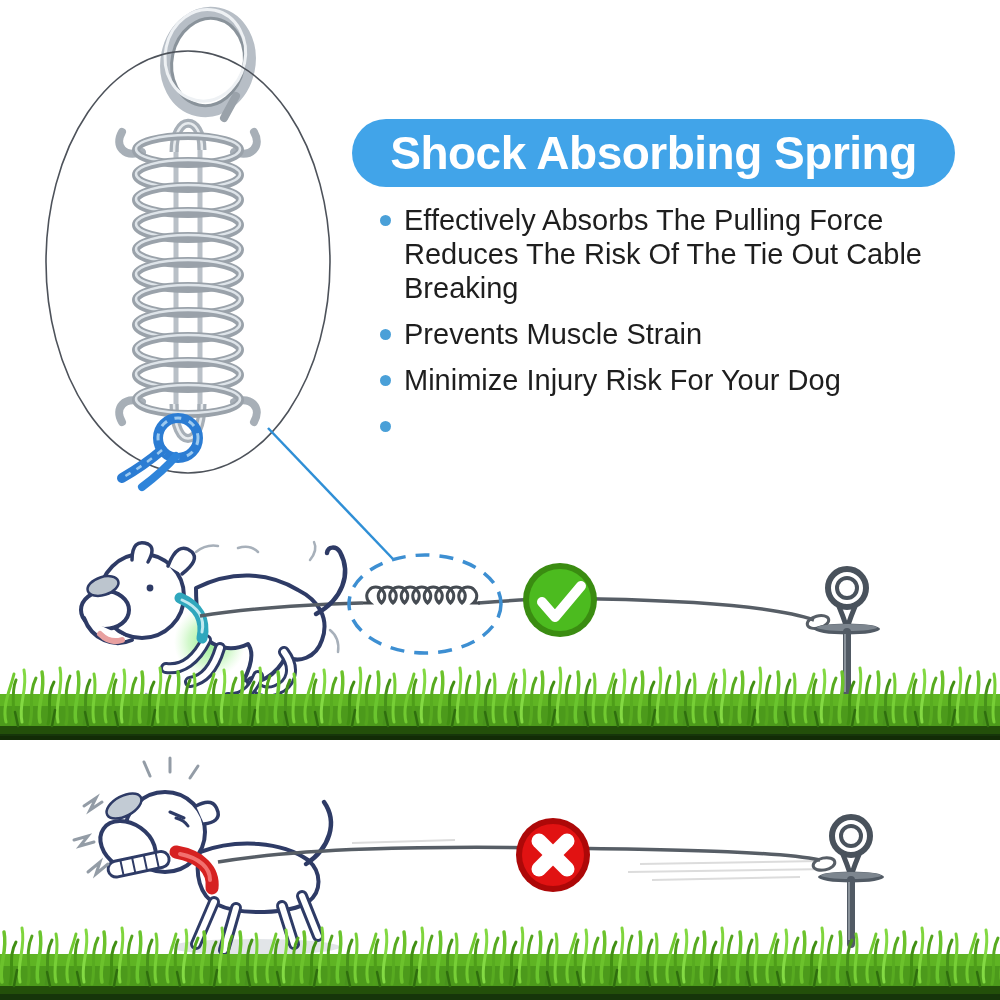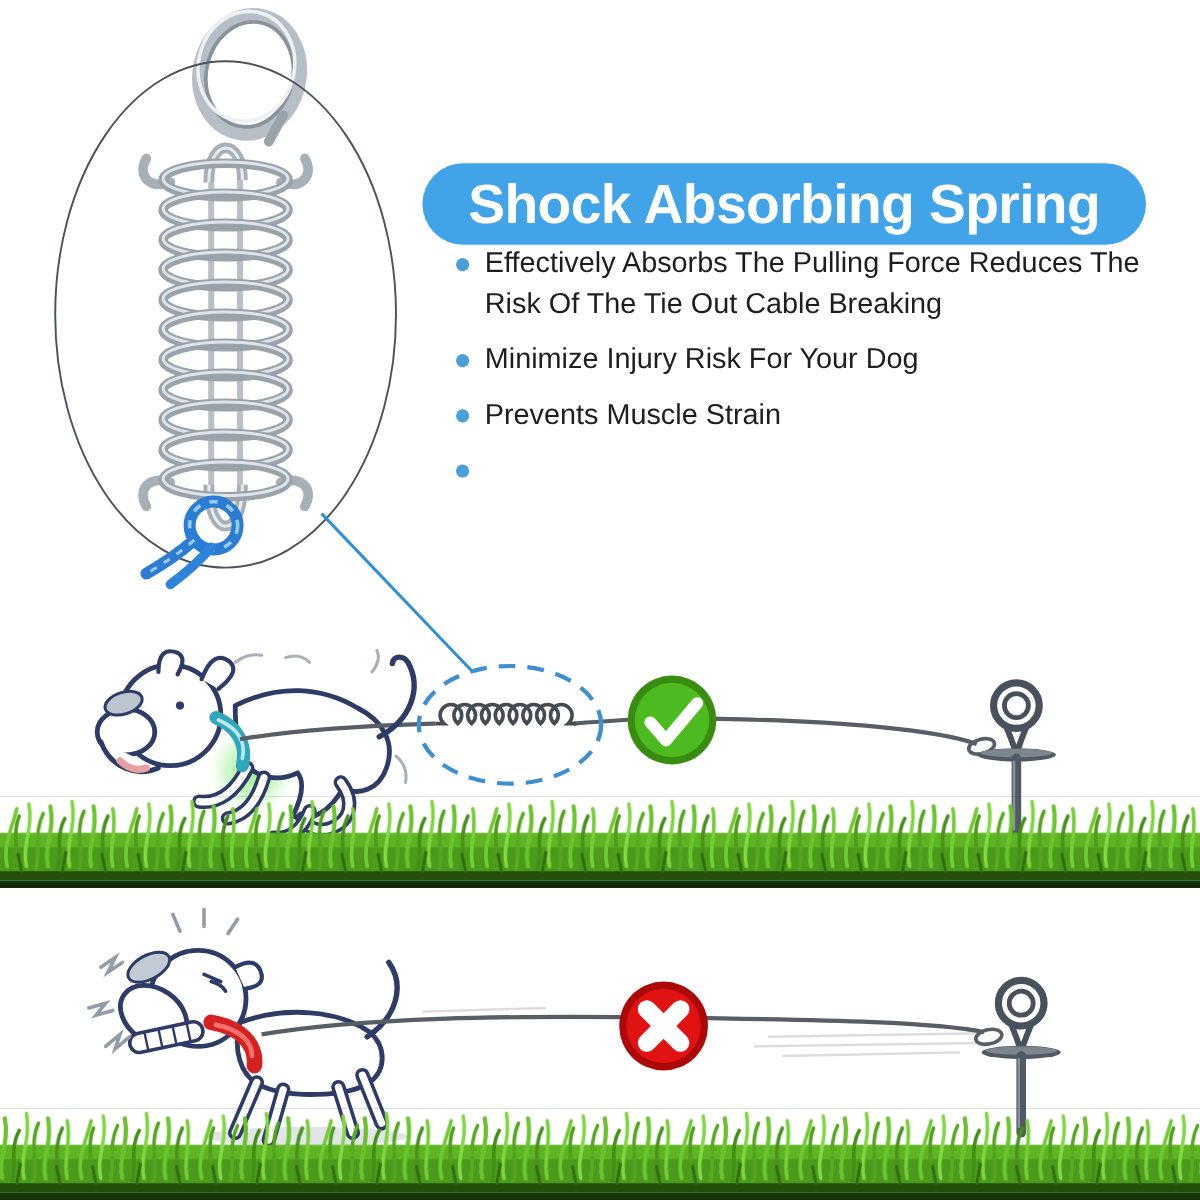--- a/index.html
+++ b/index.html
@@ -1,25 +1,25 @@
 <!DOCTYPE html>
 <html><head>
 <meta charset="utf-8">
 <style>
   html,body{margin:0;padding:0;}
   body{width:1000px;height:1000px;background:#ffffff;font-family:"Liberation Sans",sans-serif;overflow:hidden;}
   #canvas{position:relative;width:1000px;height:1000px;background:#ffffff;}
   #artwork{position:absolute;left:0;top:0;pointer-events:none;}
   .banner{position:absolute;left:352px;top:119px;width:603px;height:68px;border-radius:34px;
-          display:flex;align-items:center;justify-content:center;margin-top:17px;}
+          display:flex;align-items:center;justify-content:center;}
   .banner-title{color:#ffffff;font-size:46px;font-weight:bold;letter-spacing:-0.5px;white-space:nowrap;}
   .bullets{position:absolute;left:380px;top:203px;width:600px;}
   .bullet-item{display:flex;align-items:flex-start;margin-bottom:12px;}
   .dot{width:11px;height:11px;border-radius:50%;margin:12px 13px 0 0;flex-shrink:0;}
-  .bullet-text{font-size:24px;line-height:34px;color:#1e1e1e;}
+  .bullet-text{font-size:29px;line-height:34px;color:#1e1e1e;}
 </style>
 </head>
 <body>
 
 <div id="canvas">
 
   <svg id="artwork" width="1000" height="1000" viewBox="0 0 1000 1000">
     <defs>
       <radialGradient id="glowG" cx="50%" cy="50%" r="50%">
         <stop offset="0%" stop-color="#7fe878" stop-opacity="0.85"></stop>
@@ -231,24 +231,24 @@
     <span class="banner-title">Shock Absorbing Spring</span>
   </div>
 
   <div class="bullets">
     <div class="bullet-item">
       <span class="dot" style="background:#4aa0d8"></span>
       <span class="bullet-text">Effectively Absorbs The Pulling Force Reduces The Risk Of The Tie Out Cable Breaking</span>
     </div>
     <div class="bullet-item">
       <span class="dot" style="background:#4aa0d8"></span>
+      <span class="bullet-text">Prevents Muscle Strain</span>
+    </div>
+    <div class="bullet-item">
+      <span class="dot" style="background:#4aa0d8"></span>
       <span class="bullet-text">Minimize Injury Risk For Your Dog</span>
     </div>
     <div class="bullet-item">
       <span class="dot" style="background:#4aa0d8"></span>
-      <span class="bullet-text">Prevents Muscle Strain</span>
-    </div>
-    <div class="bullet-item">
-      <span class="dot" style="background:#4aa0d8"></span>
     </div>
   </div>
 
 </div>
 
 </body></html>

